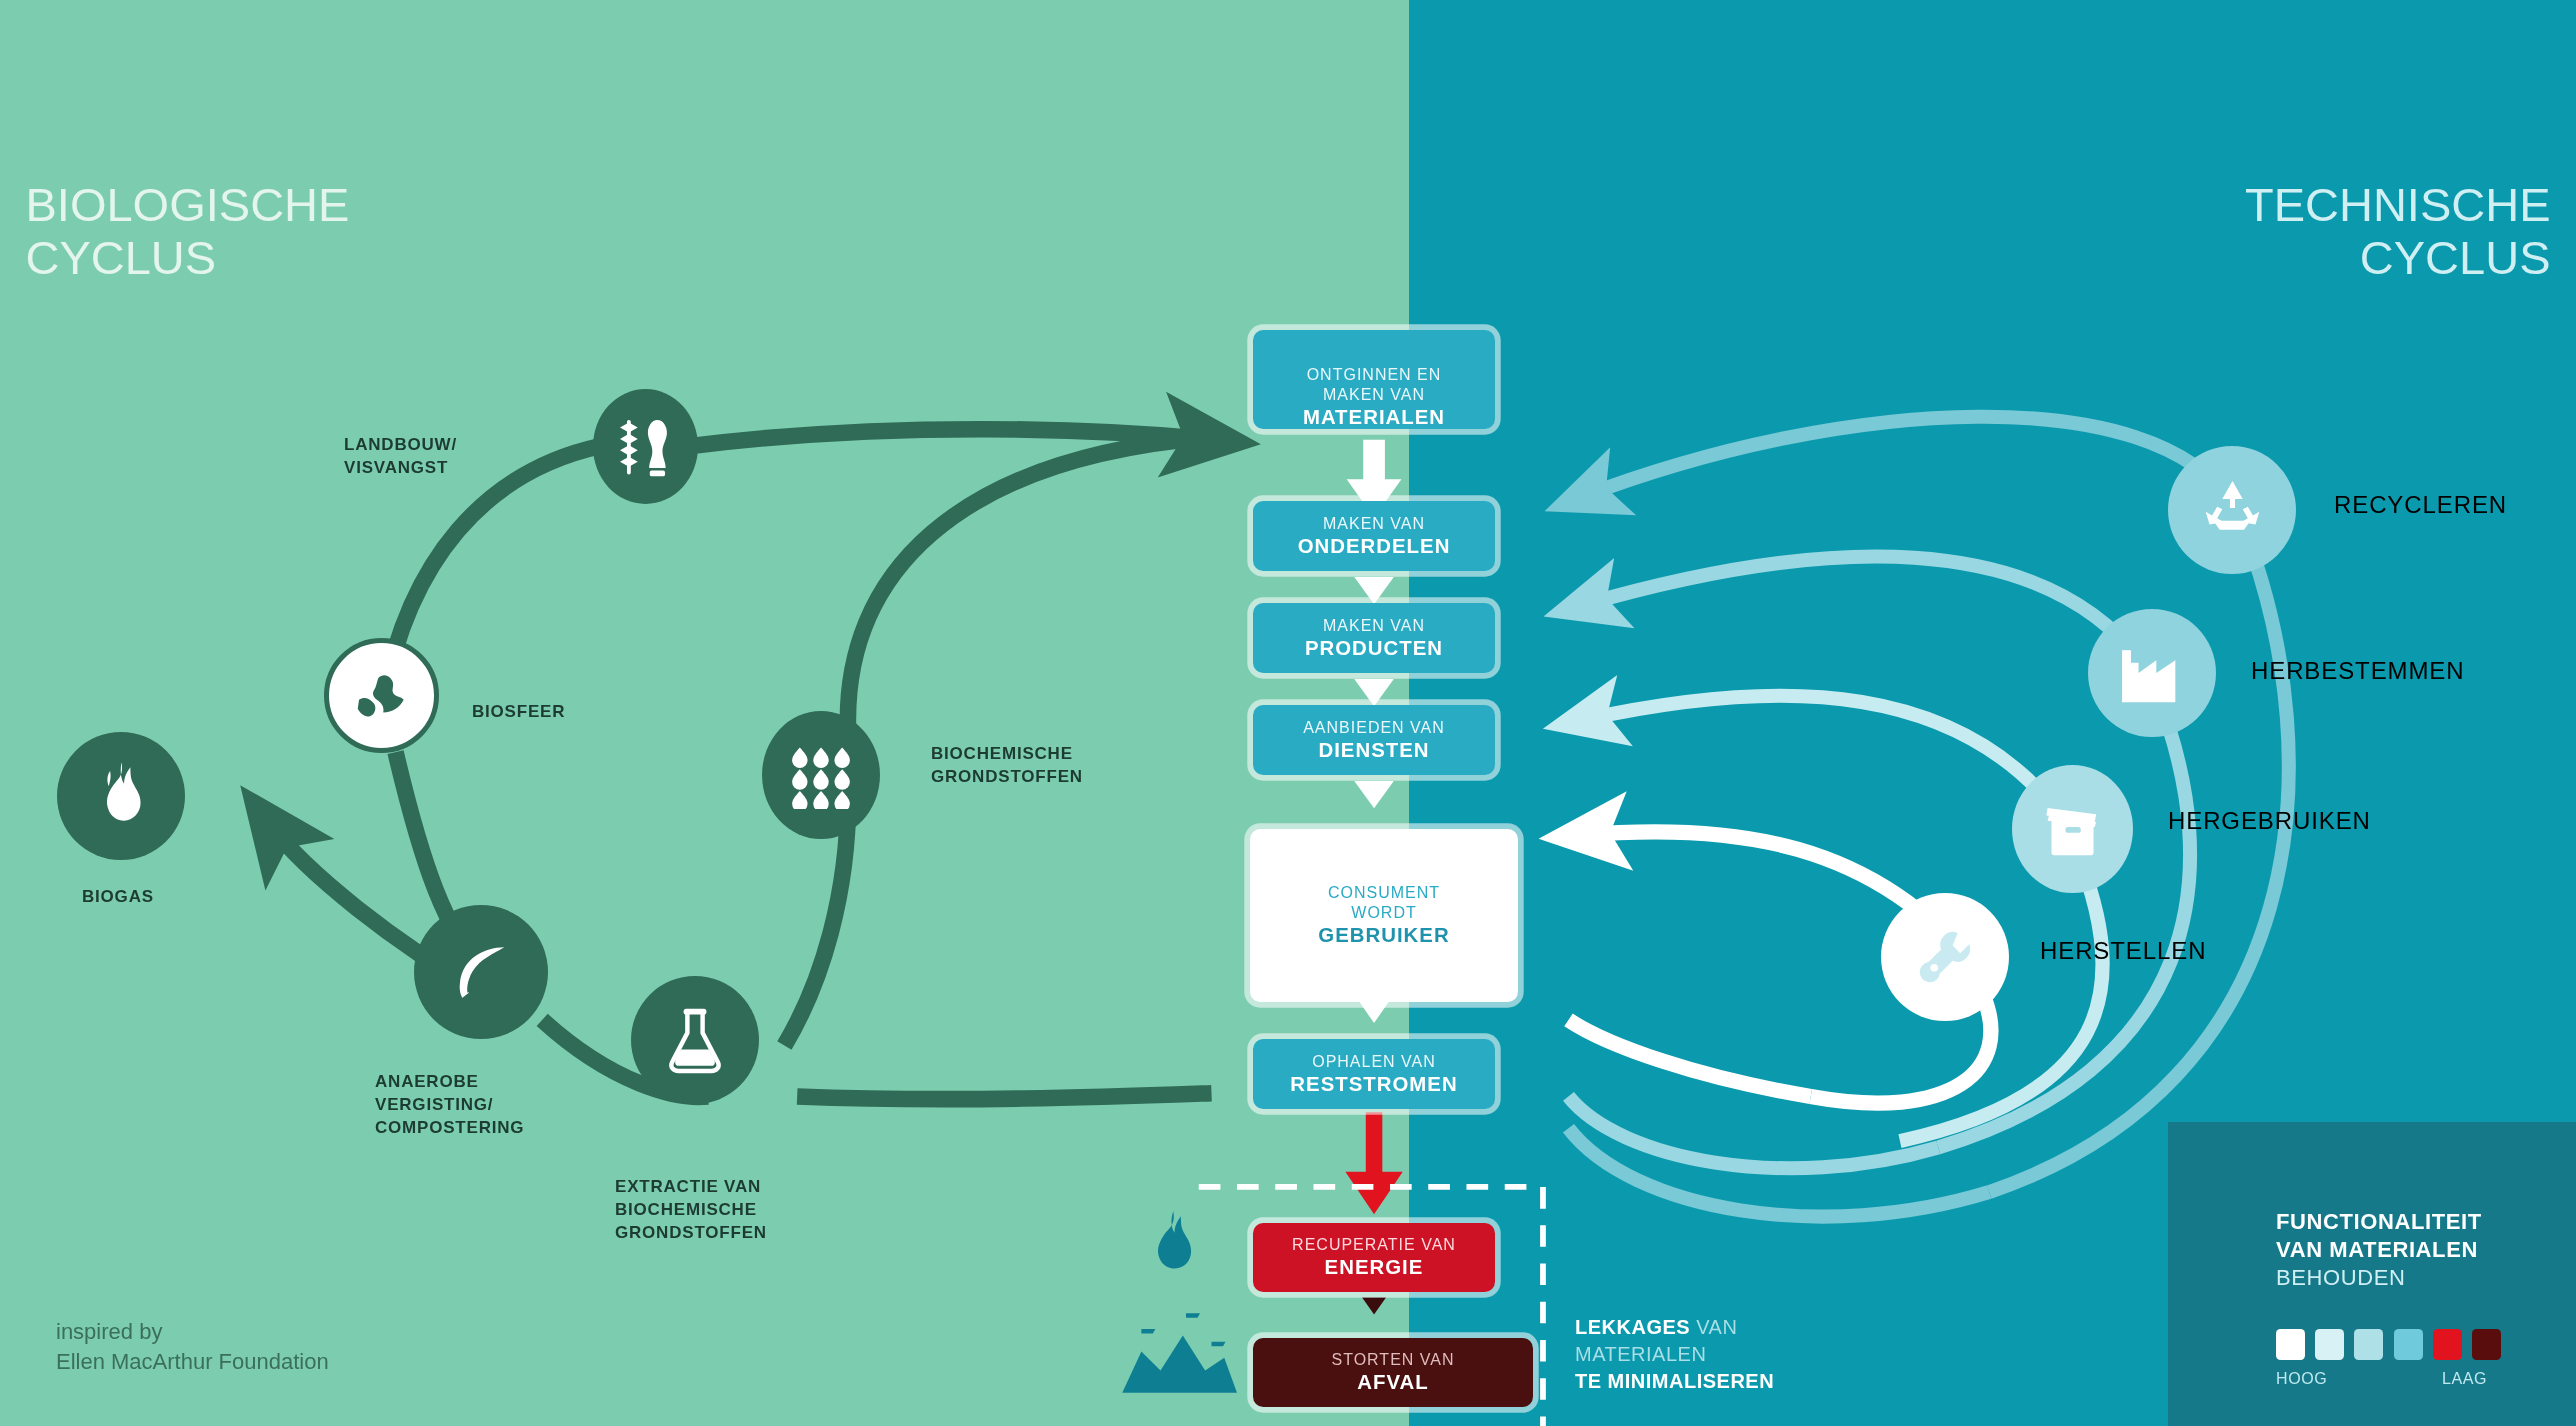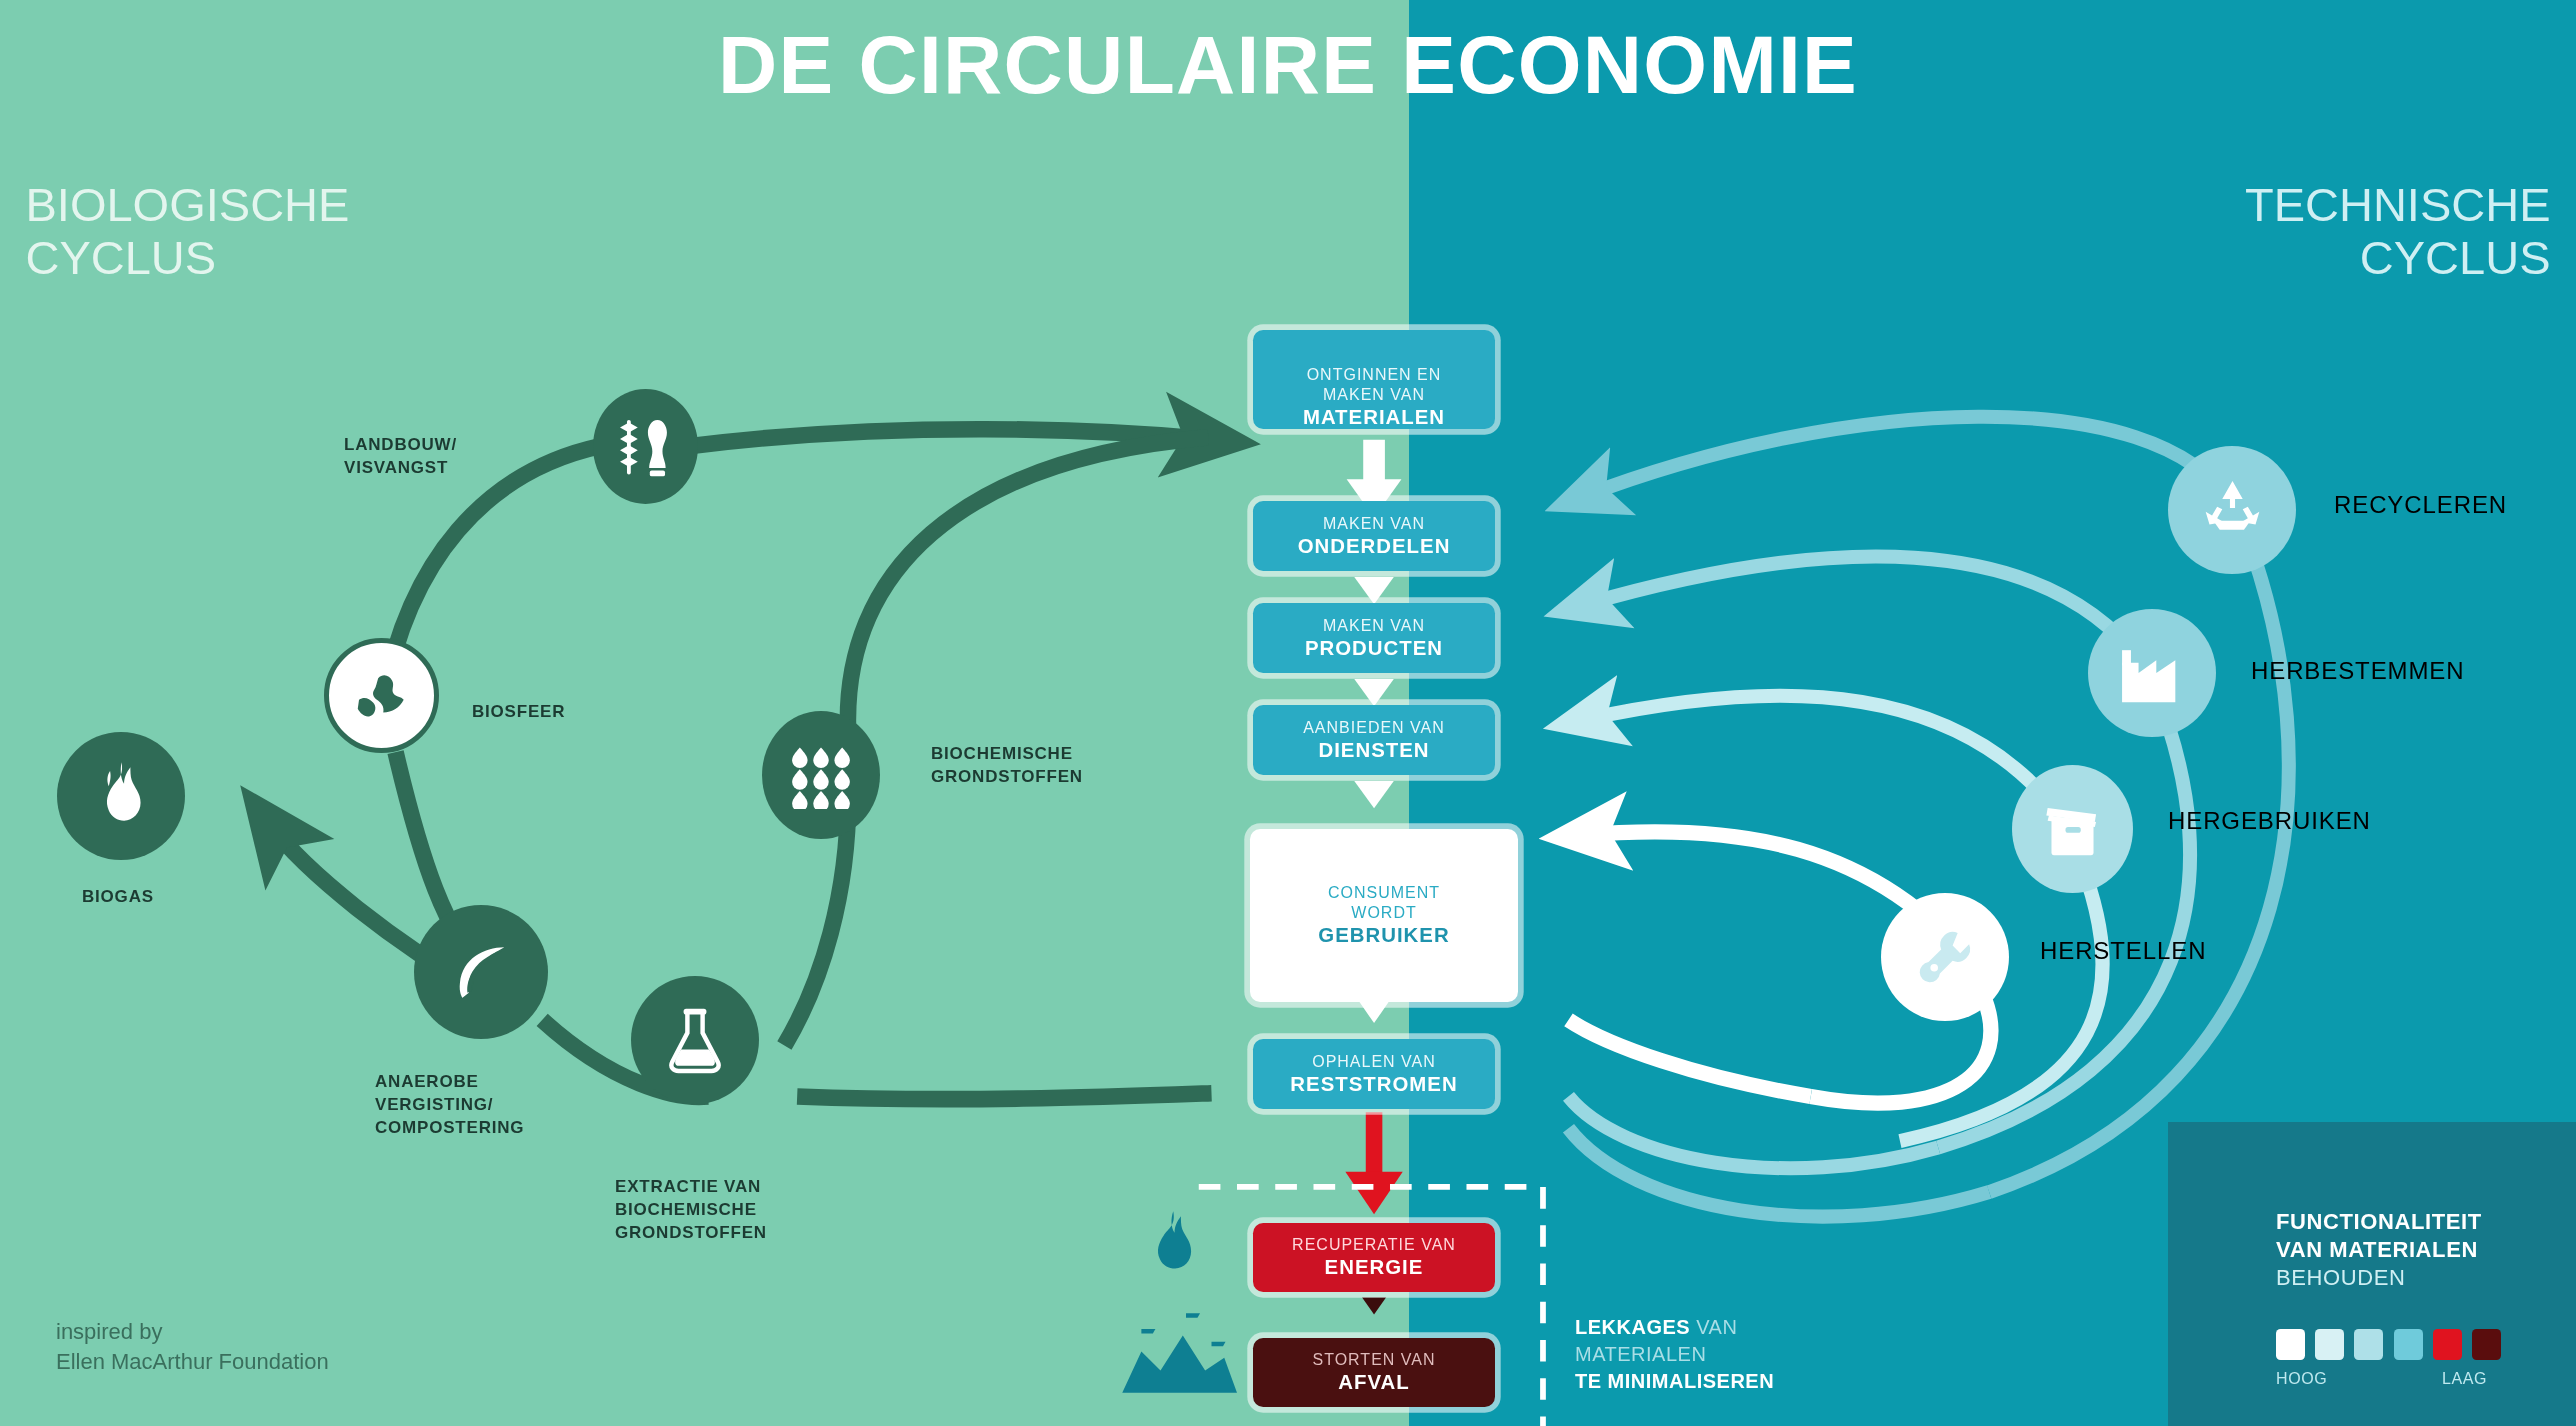--- a/index.html
+++ b/index.html
@@ -139,21 +139,20 @@
     <polygon points="2124,1560 2186,1560 2155,1605" fill="#ffffff"></polygon>
 
     <path d="M2155,1745 L2155,1845" stroke="#e0131f" stroke-width="26" fill="none"></path>
     <polygon points="2110,1838 2200,1838 2155,1905" fill="#e0131f"></polygon>
 
     <polygon points="2136,2035 2174,2035 2155,2062" fill="#3b0c0c"></polygon>
 
     <path d="M1880,1862 L2420,1862 L2420,2237" stroke="#ffffff" stroke-width="9" stroke-dasharray="34 26" fill="none"></path>
   </svg>
 
-  <div class="title">DE CIRCULAIRE ECONOMIE</div>
   <div class="cyc-left">
     <div>BIOLOGISCHE</div>
     <div>CYCLUS</div>
   </div>
   <div class="cyc-right">
     <div>TECHNISCHE</div>
     <div>CYCLUS</div>
   </div>
 
   <div class="fbox teal" style="left:1253px;top:330px;width:242px;height:99px;justify-content:flex-end;">
@@ -186,21 +185,21 @@
   <div class="fbox red" style="left:1253px;top:1223px;width:242px;height:69px;">
     <div class="l1">RECUPERATIE VAN</div>
     <div class="l2">ENERGIE</div>
   </div>
 
   <div class="fbox teal" style="left:1253px;top:1039px;width:242px;height:70px;">
     <div class="l1">OPHALEN VAN</div>
     <div class="l2">RESTSTROMEN</div>
   </div>
 
-  <div class="fbox darkred" style="left:1253px;top:1338px;width:242px;height:69px;">
+  <div class="fbox darkred" style="left:1253px;top:1338px;width:280px;height:69px;">
     <div class="l1">STORTEN VAN</div>
     <div class="l2">AFVAL</div>
   </div>
 
   <div class="node green" style="left:593px;top:389px;width:105px;height:115px;">
     <svg width="64" height="71" viewBox="0 0 100 112">
       <g fill="#ffffff">
         <rect x="20" y="14" width="6" height="86" rx="3"></rect>
         <path d="M23,18 l-14,8 14,8 z M23,36 l-14,8 14,8 z M23,54 l-14,8 14,8 z M23,72 l-14,8 14,8 z"></path>
         <path d="M23,18 l14,8 -14,8 z M23,36 l14,8 -14,8 z M23,54 l14,8 -14,8 z M23,72 l14,8 -14,8 z"></path>

